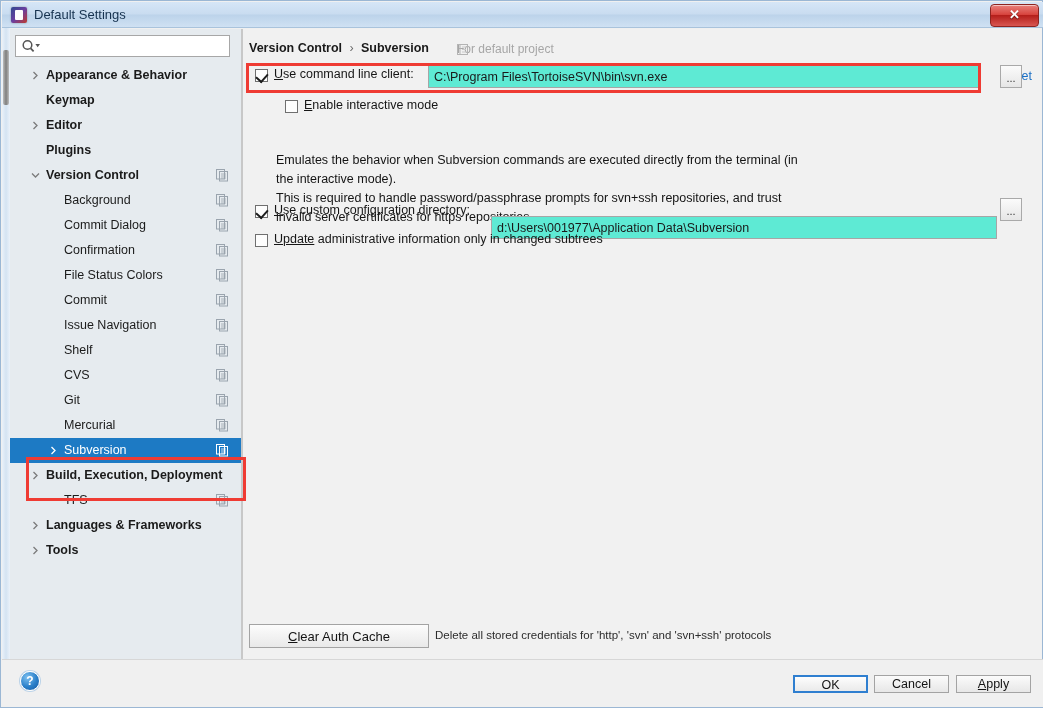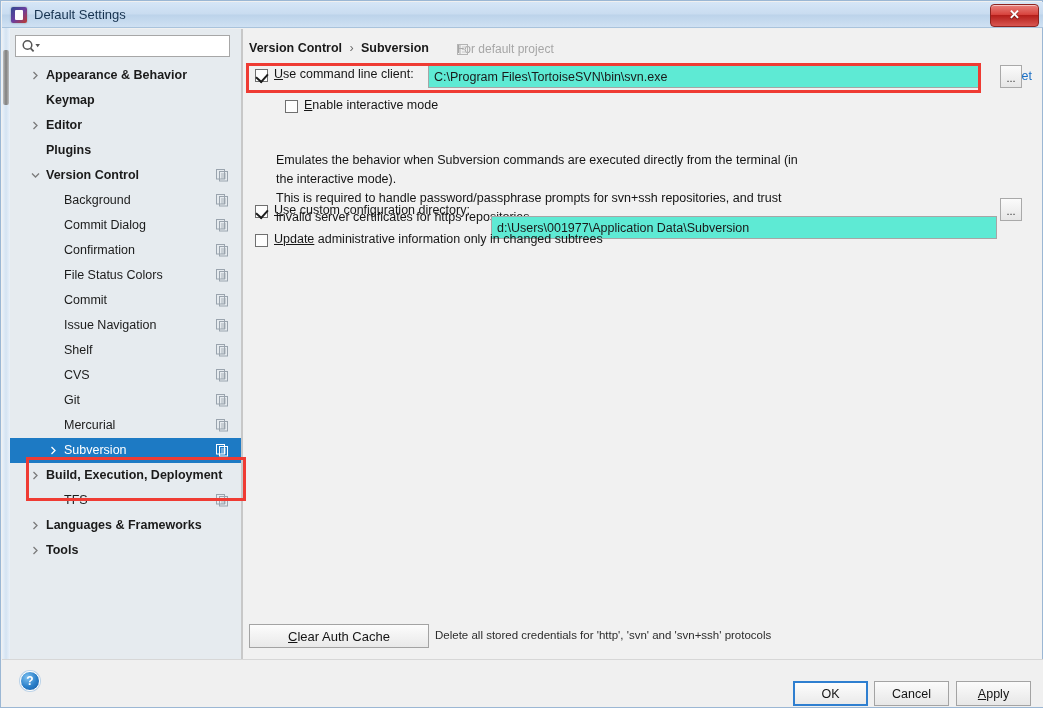--- a/index.html
+++ b/index.html
@@ -354,22 +354,22 @@
     left: 0; top: 0;
     width: 100%; height: 100%;
     line-height: 18px;
     text-align: center;
     color: #ffffff;
     font-size: 12px;
     font-weight: bold;
   }
   .dlg-btn {
     position: absolute;
-    top: 21px;
-    height: 25px;
+    top: 15px;
+    height: 18px;
     box-sizing: border-box;
     border: 1px solid #a3a3a3;
     background: linear-gradient(to bottom, #fbfbfb, #e7e7e7);
     font-family: "Liberation Sans", sans-serif;
     font-size: 12.5px;
     color: #141414;
     cursor: pointer;
   }
   #ok-button {
     right: 175px; width: 75px;

